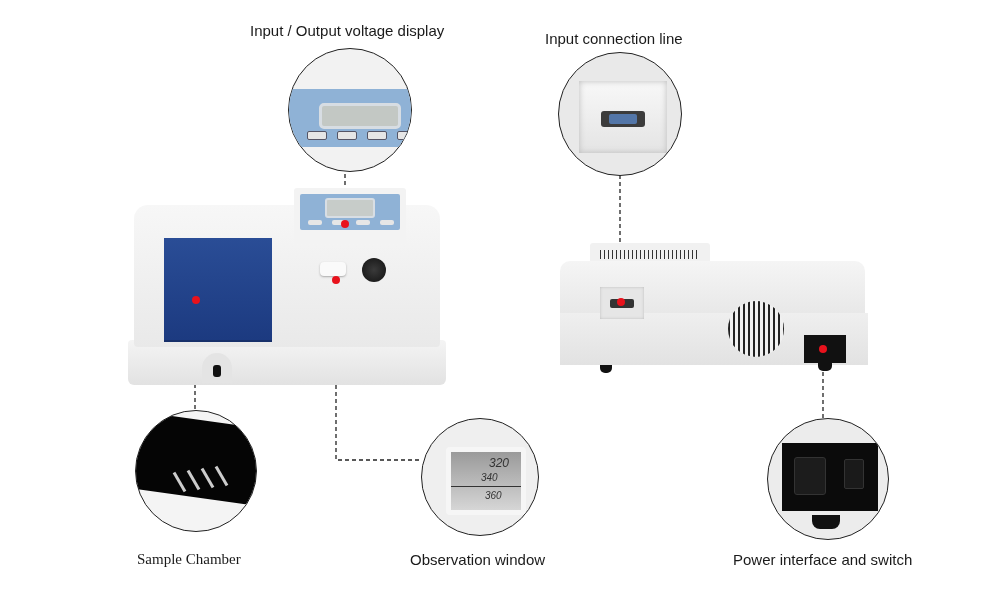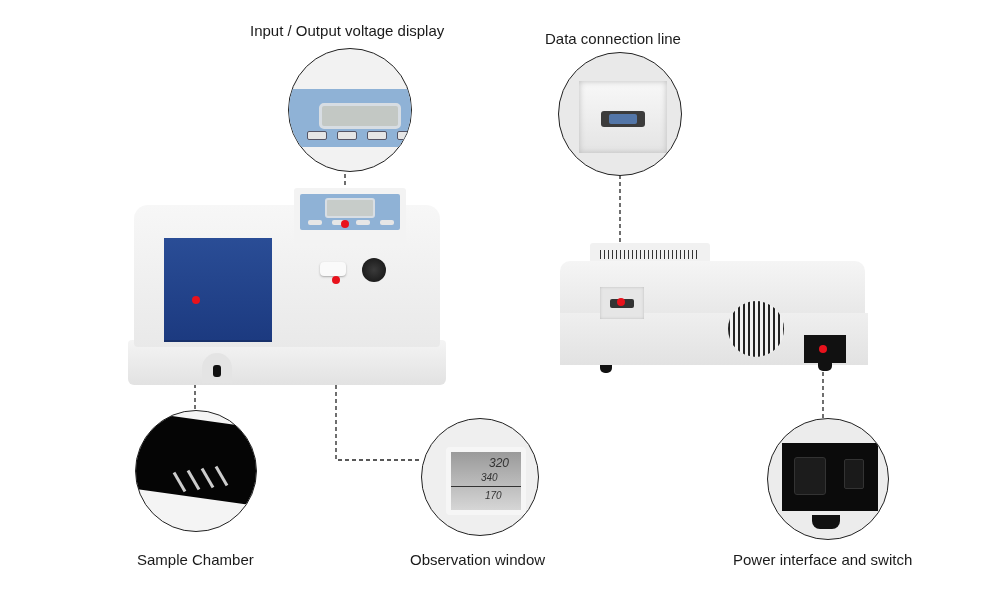--- a/index.html
+++ b/index.html
@@ -17,22 +17,22 @@
   <g stroke="#222" stroke-width="1.3" stroke-dasharray="4,3" fill="none">
     <line x1="345" y1="160" x2="345" y2="220"></line>
     <line x1="620" y1="175" x2="620" y2="300"></line>
     <line x1="195" y1="300" x2="195" y2="420"></line>
     <polyline points="336,280 336,460 422,460"></polyline>
     <line x1="823" y1="358" x2="823" y2="418"></line>
   </g>
 </svg>
 
 <div class="label" style="left:250px;top:22px;text-align:center;">Input / Output voltage display</div>
-<div class="label" style="left:545px;top:30px;">Data connection line</div>
-<div class="label" style="left:137px;top:551px;">Sample Chamber</div>
+<div class="label" style="left:545px;top:30px;">Input connection line</div>
+<div class="label" style="left:137px;top:551px;font-family:Liberation Serif, serif;">Sample Chamber</div>
 <div class="label" style="left:410px;top:551px;">Observation window</div>
 <div class="label" style="left:733px;top:551px;">Power interface and switch</div>
 
 <div class="abs" style="left:128px;top:200px;width:320px;height:190px;">
   <div class="abs" style="left:0;top:140px;width:318px;height:45px;background:linear-gradient(#f4f4f4,#e2e2e2);border-radius:4px 4px 6px 6px;"></div>
   <div class="abs" style="left:6px;top:5px;width:306px;height:142px;background:linear-gradient(#f7f7f7,#e9e9e9);border-radius:14px 14px 4px 4px;"></div>
   <div class="abs" style="left:36px;top:38px;width:108px;height:102px;background:linear-gradient(#2a4d96,#1c3a80);box-shadow:0 2px 0 #17306a;"></div>
   <div class="abs" style="left:166px;top:-12px;width:112px;height:56px;background:#f3f3f3;border-radius:3px;">
     <div class="abs" style="left:6px;top:6px;width:100px;height:36px;background:#8fb2d6;border-radius:2px;">
       <div class="abs" style="left:25px;top:4px;width:46px;height:16px;background:#c7ccc9;border:2px solid #d8dee4;border-radius:3px;"></div>
@@ -92,21 +92,21 @@
   <div class="abs" style="left:42px;top:60px;width:3px;height:22px;background:#ccc;transform:rotate(-30deg);"></div>
   <div class="abs" style="left:56px;top:58px;width:3px;height:22px;background:#ccc;transform:rotate(-30deg);"></div>
   <div class="abs" style="left:70px;top:56px;width:3px;height:22px;background:#ccc;transform:rotate(-30deg);"></div>
   <div class="abs" style="left:84px;top:54px;width:3px;height:22px;background:#ccc;transform:rotate(-30deg);"></div>
 </div>
 
 <div class="circle" style="left:421px;top:418px;width:118px;height:118px;background:#efefef;">
   <div class="abs" style="left:24px;top:28px;width:70px;height:58px;background:linear-gradient(#9a9a9a,#d6d6d6);border:5px solid #f6f6f6;border-radius:4px;">
     <div class="abs" style="left:38px;top:4px;font-size:12px;font-style:italic;color:#333;">320</div>
     <div class="abs" style="left:30px;top:20px;font-size:10px;font-style:italic;color:#333;">340</div>
-    <div class="abs" style="left:34px;top:38px;font-size:10px;font-style:italic;color:#333;">170</div>
+    <div class="abs" style="left:34px;top:38px;font-size:10px;font-style:italic;color:#333;">360</div>
     <div class="abs" style="left:0;top:34px;width:70px;height:1px;background:#333;"></div>
   </div>
 </div>
 
 <div class="circle" style="left:767px;top:418px;width:122px;height:122px;background:#ececec;">
   <div class="abs" style="left:14px;top:24px;width:96px;height:68px;background:#0b0b0b;">
     <div class="abs" style="left:12px;top:14px;width:30px;height:36px;background:#1c1c1c;border:1px solid #333;border-radius:3px;"></div>
     <div class="abs" style="left:62px;top:16px;width:18px;height:28px;background:#1a1a1a;border:1px solid #333;border-radius:2px;"></div>
   </div>
   <div class="abs" style="left:44px;top:96px;width:28px;height:14px;background:#111;border-radius:0 0 8px 8px;"></div>

